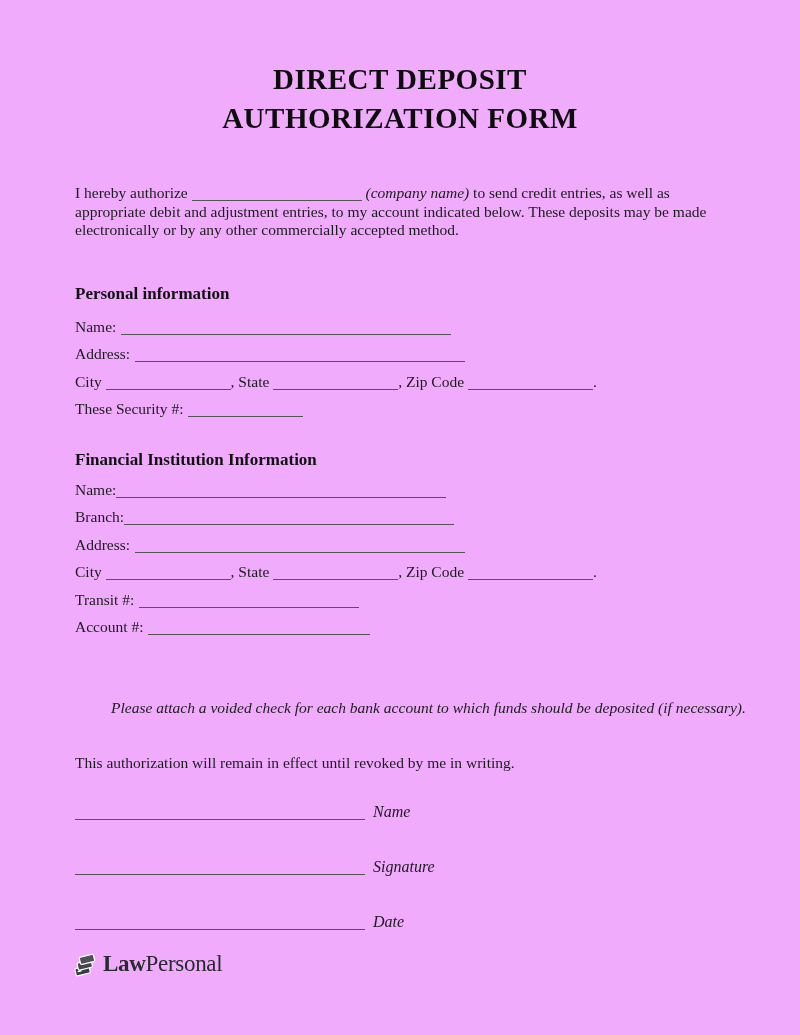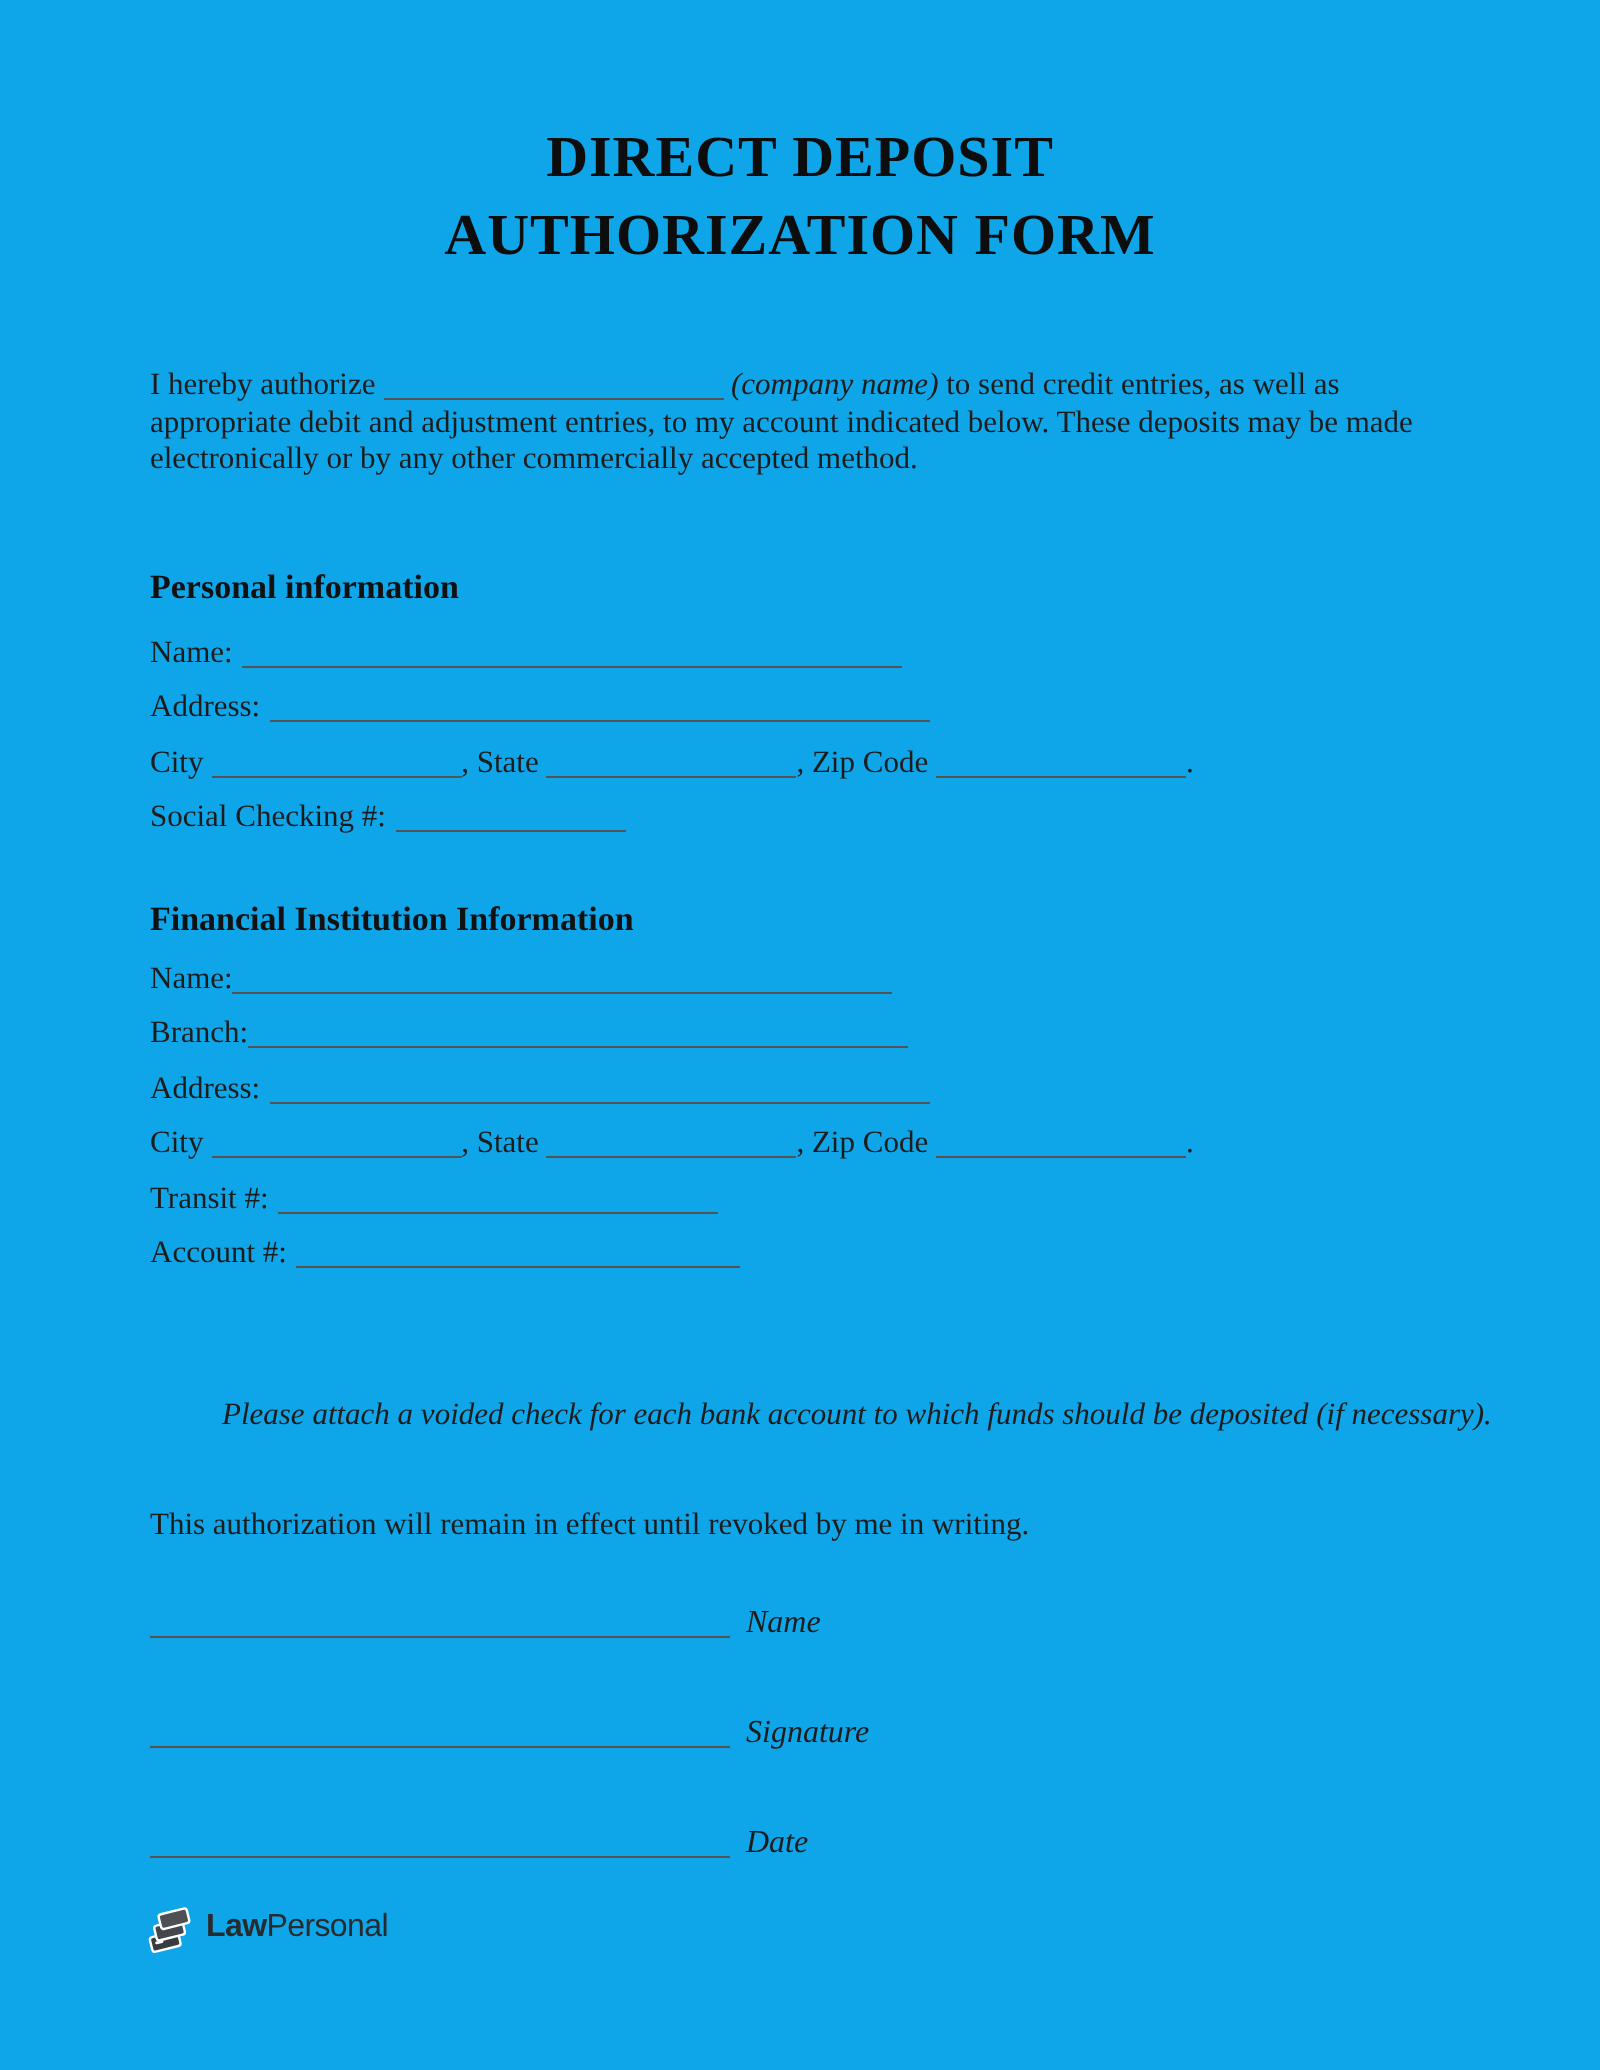--- a/index.html
+++ b/index.html
@@ -1,21 +1,21 @@
 <!DOCTYPE html>
 <html><head>
 <meta charset="utf-8">
 <style>
   * { margin: 0; padding: 0; box-sizing: border-box; }
   html, body { background: #ffffff; }
   .page {
     position: relative;
     width: 800px;
     height: 1035px;
-    background: #0ea5e9;
+    background: #f0abfc;
     font-family: "Liberation Serif", "DejaVu Serif", serif;
     color: #1c1c1c;
     font-size: 15.5px;
     overflow: hidden;
   }
   .doc-title {
     position: absolute;
     top: 60px; left: 0;
     width: 100%;
     text-align: center;
@@ -69,22 +69,22 @@
     left: 75px;
     width: 660px;
   }
   .sig-row { position: absolute; left: 75px; line-height: 20px; white-space: nowrap; }
   .sig-label { font-style: italic; margin-left: 8px; font-size: 16px; }
   .brand {
     position: absolute;
     top: 951px; left: 71px;
     display: flex;
     align-items: center;
-    font-family: Liberation Sans, sans-serif;
-    font-size: 16px;
+    font-family: Liberation Serif, serif;
+    font-size: 23px;
     color: #282b2e;
     letter-spacing: -0.3px;
   }
   .brand .mark { margin-right: 5px; display: inline-flex; }
   .brand .bold { font-weight: bold; }
   em { font-style: italic; }
 </style>
 </head>
 <body>
 
@@ -95,21 +95,21 @@
     <div>AUTHORIZATION FORM</div>
   </div>
 
   <p class="intro"><span>I hereby authorize</span> <span class="blank w-intro"></span> <em>(company name)</em> <span>to send credit entries, as well as appropriate debit and adjustment entries, to my account indicated below. These deposits may be made electronically or by any other commercially accepted method.</span></p>
 
   <div class="section-heading" style="top:284px;">Personal information</div>
   <div class="rows" style="top:313px;">
     <div class="row"><span>Name:</span><span class="blank sp w-long"></span></div>
     <div class="row"><span>Address:</span><span class="blank sp w-long"></span></div>
     <div class="row"><span>City</span> <span class="blank w-city"></span><span>, State</span> <span class="blank w-city"></span><span>, Zip Code</span> <span class="blank w-city"></span><span>.</span></div>
-    <div class="row"><span>Social Checking #:</span><span class="blank sp w-ssn"></span></div>
+    <div class="row"><span>These Security #:</span><span class="blank sp w-ssn"></span></div>
   </div>
 
   <div class="section-heading" style="top:450px;">Financial Institution Information</div>
   <div class="rows" style="top:476px;">
     <div class="row"><span>Name:</span><span class="blank w-long"></span></div>
     <div class="row"><span>Branch:</span><span class="blank w-long"></span></div>
     <div class="row"><span>Address:</span><span class="blank sp w-long"></span></div>
     <div class="row"><span>City</span> <span class="blank w-city"></span><span>, State</span> <span class="blank w-city"></span><span>, Zip Code</span> <span class="blank w-city"></span><span>.</span></div>
     <div class="row"><span>Transit #:</span><span class="blank sp w-transit"></span></div>
     <div class="row"><span>Account #:</span><span class="blank sp w-account"></span></div>

